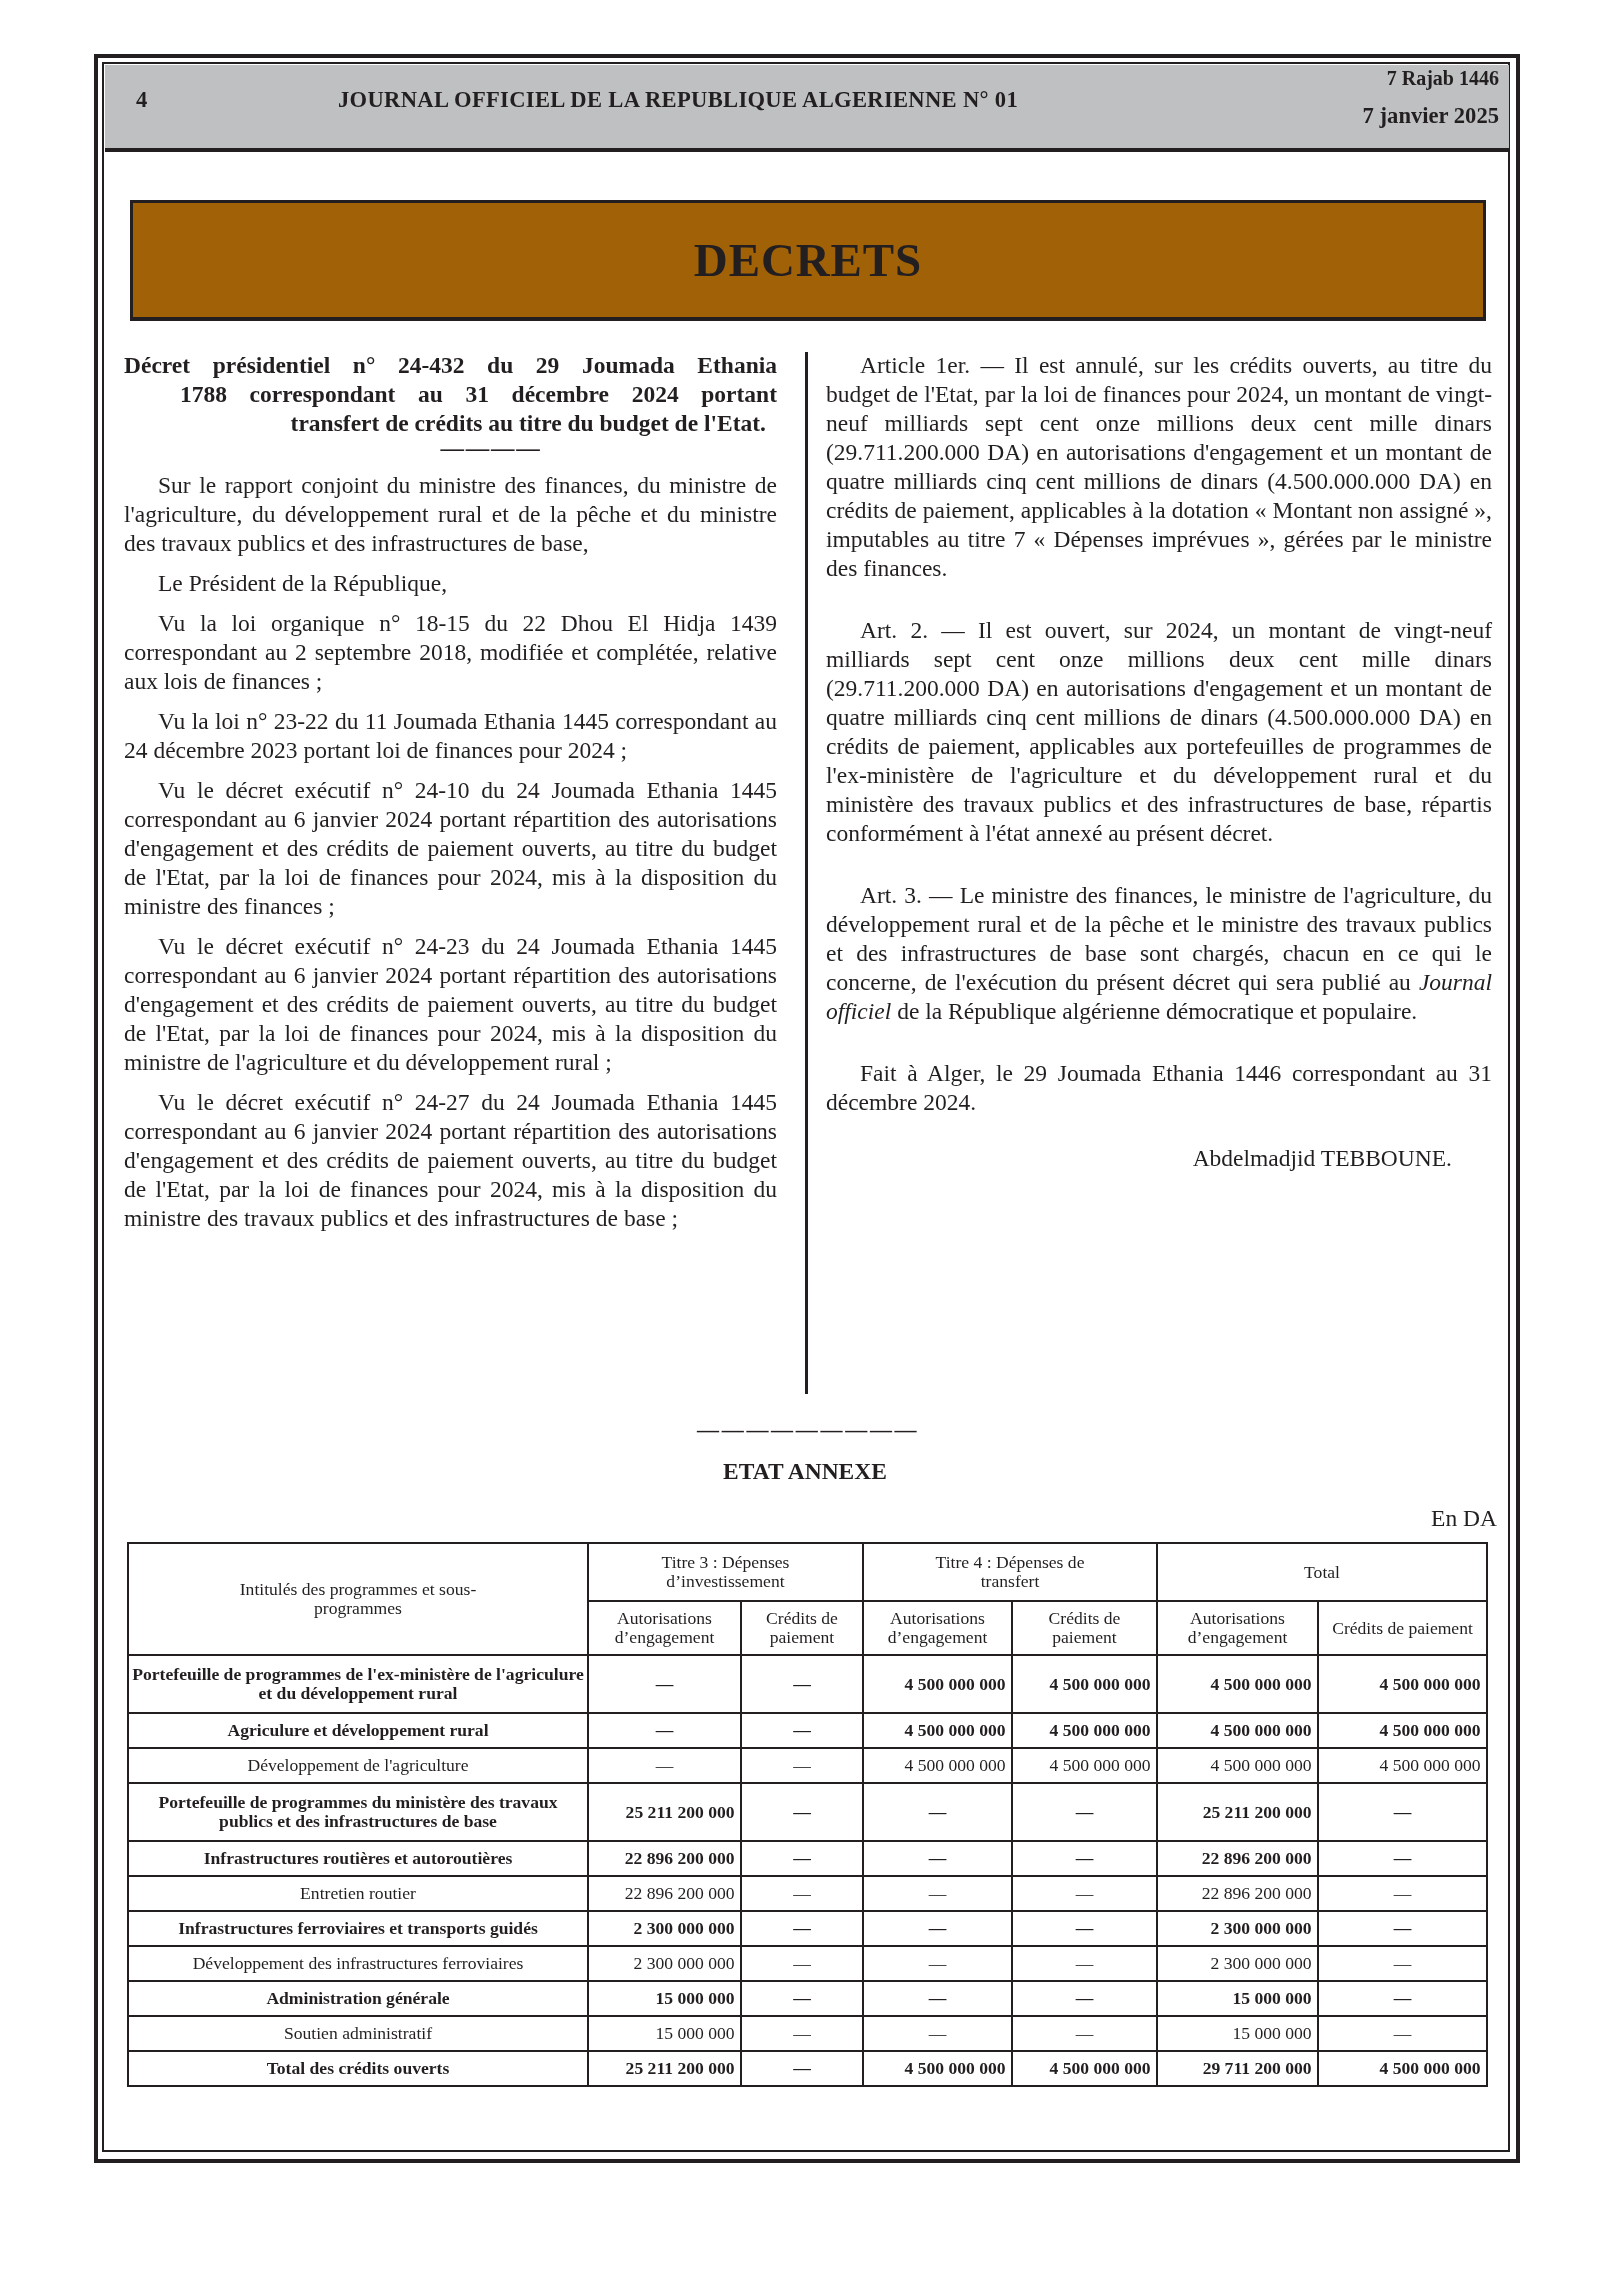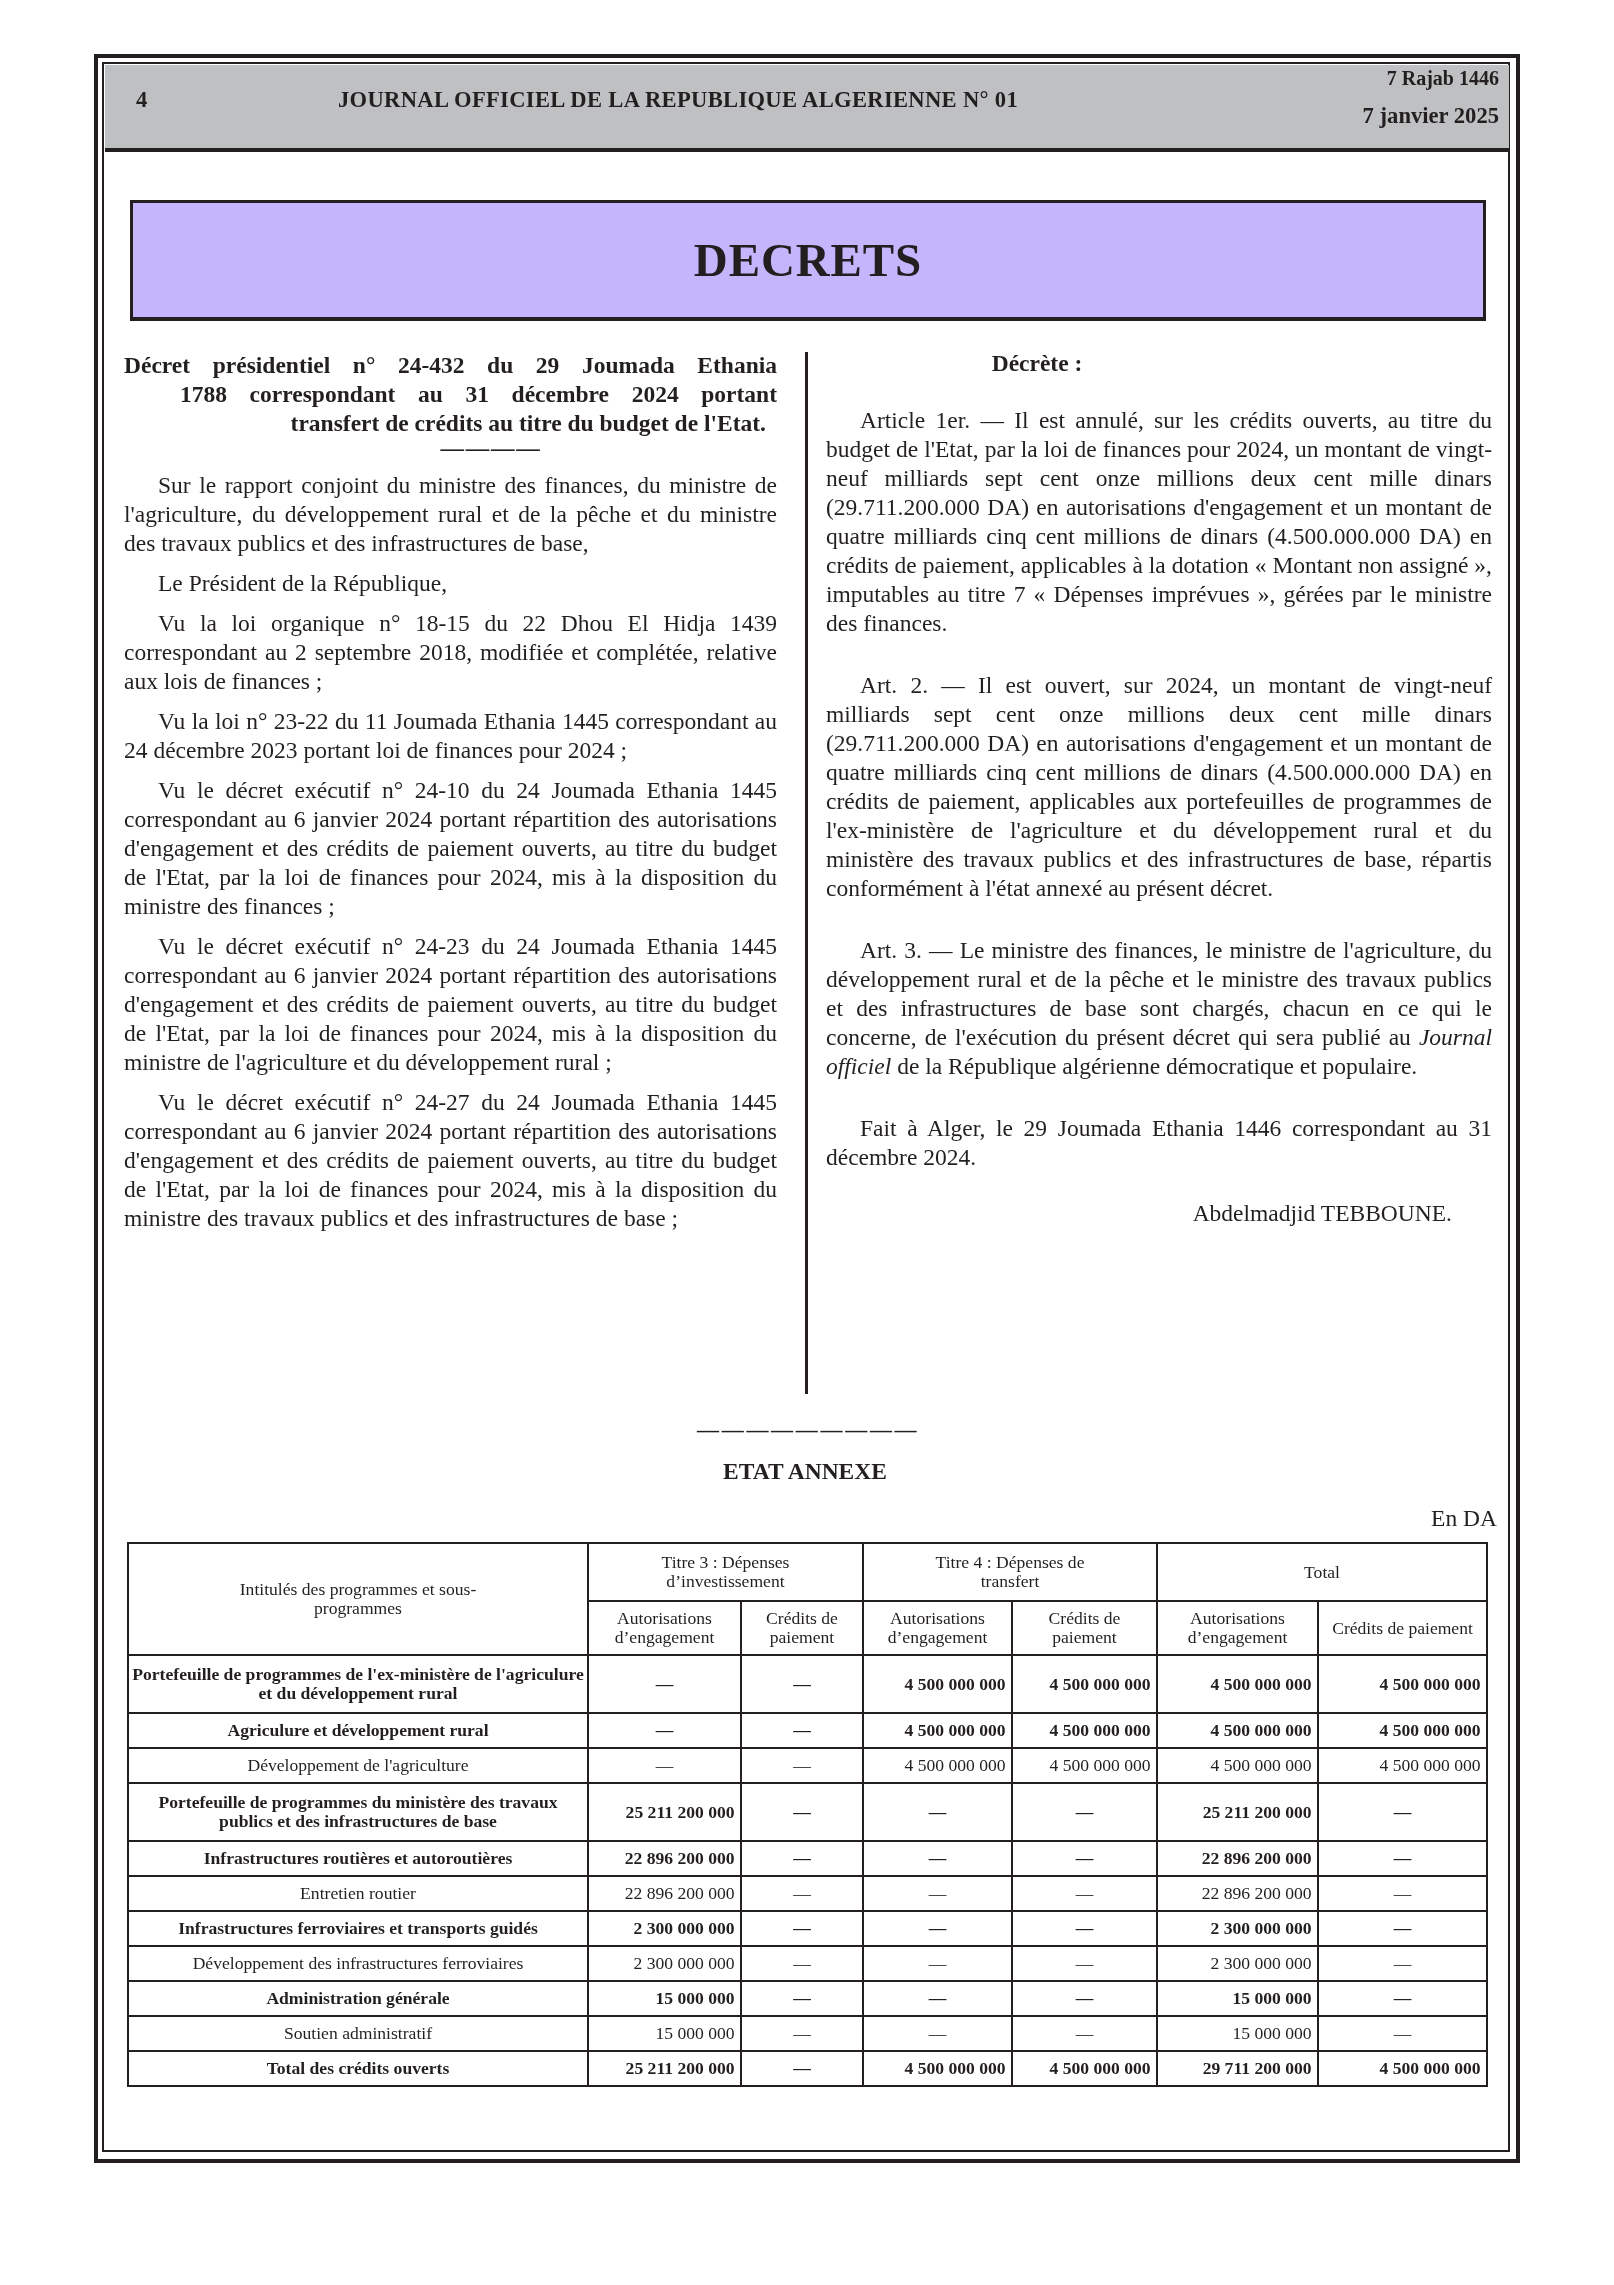--- a/index.html
+++ b/index.html
@@ -10,21 +10,21 @@
   .frame-inner { position:absolute; left:102px; top:62px; width:1404px; height:2086px;
                  border:2.7px solid #231f20; }
   .header-band { position:absolute; left:105px; top:65px; width:1404px; height:83px;
                  background:#bfc0c2; border-bottom:4.5px solid #231f20; }
   .hdr-page { position:absolute; left:136px; top:87px; font-size:22.6px; font-weight:bold; }
   .hdr-title { position:absolute; left:338px; top:87px; font-size:22.6px; font-weight:bold; letter-spacing:0.3px; }
   .hdr-date1 { position:absolute; right:116px; top:67px; font-size:20px; font-weight:bold; text-align:right; }
   .hdr-date2 { position:absolute; right:116px; top:103px; font-size:22.6px; font-weight:bold; text-align:right; }
 
   .decrets-box { position:absolute; left:130px; top:200px; width:1350px; height:114px;
-                 background:#c4b5fd; border:3.6px solid #231f20; border-bottom-width:4.5px;
+                 background:#a16207; border:3.6px solid #231f20; border-bottom-width:4.5px;
                  display:flex; align-items:center; justify-content:center; }
   .decrets-title { font-size:47px; font-weight:bold; letter-spacing:0.9px; }
 
   .col { position:absolute; font-size:23.5px; line-height:29px; text-align:justify; }
   .col-left { left:124px; top:351px; width:653px; }
   .col-right { left:826px; top:351px; width:666px; }
   .divider { position:absolute; left:805px; top:352px; width:2.7px; height:1042px; background:#231f20; }
 
   .heading { font-weight:bold; text-align:justify; text-align-last:right; font-size:23.5px; line-height:29px; }
   .heading .l1 { display:block; text-align:justify; text-align-last:justify; }
@@ -84,21 +84,20 @@
   <p class="para">Sur le rapport conjoint du ministre des finances, du ministre de l'agriculture, du développement rural et de la pêche et du ministre des travaux publics et des infrastructures de base,</p>
   <p class="para">Le Président de la République,</p>
   <p class="para">Vu la loi organique n° 18-15 du 22 Dhou El Hidja 1439 correspondant au 2 septembre 2018, modifiée et complétée, relative aux lois de finances ;</p>
   <p class="para">Vu la loi n° 23-22 du 11 Joumada Ethania 1445 correspondant au 24 décembre 2023 portant loi de finances pour 2024 ;</p>
   <p class="para">Vu le décret exécutif n° 24-10 du 24 Joumada Ethania 1445 correspondant au 6 janvier 2024 portant répartition des autorisations d'engagement et des crédits de paiement ouverts, au titre du budget de l'Etat, par la loi de finances pour 2024, mis à la disposition du ministre des finances ;</p>
   <p class="para">Vu le décret exécutif n° 24-23 du 24 Joumada Ethania 1445 correspondant au 6 janvier 2024 portant répartition des autorisations d'engagement et des crédits de paiement ouverts, au titre du budget de l'Etat, par la loi de finances pour 2024, mis à la disposition du ministre de l'agriculture et du développement rural ;</p>
   <p class="para">Vu le décret exécutif n° 24-27 du 24 Joumada Ethania 1445 correspondant au 6 janvier 2024 portant répartition des autorisations d'engagement et des crédits de paiement ouverts, au titre du budget de l'Etat, par la loi de finances pour 2024, mis à la disposition du ministre des travaux publics et des infrastructures de base ;</p>
 </div>
 
 <div class="col col-right">
-  <div class="decrete">Décrète :</div>
   <p class="para para-gap">Article 1er. — Il est annulé, sur les crédits ouverts, au titre du budget de l'Etat, par la loi de finances pour 2024, un montant de vingt-neuf milliards sept cent onze millions deux cent mille dinars (29.711.200.000 DA) en autorisations d'engagement et un montant de quatre milliards cinq cent millions de dinars (4.500.000.000 DA) en crédits de paiement, applicables à la dotation « Montant non assigné », imputables au titre 7 « Dépenses imprévues », gérées par le ministre des finances.</p>
   <p class="para para-gap">Art. 2. — Il est ouvert, sur 2024, un montant de vingt-neuf milliards sept cent onze millions deux cent mille dinars (29.711.200.000 DA) en autorisations d'engagement et un montant de quatre milliards cinq cent millions de dinars (4.500.000.000 DA) en crédits de paiement, applicables aux portefeuilles de programmes de l'ex-ministère de l'agriculture et du développement rural et du ministère des travaux publics et des infrastructures de base, répartis conformément à l'état annexé au présent décret.</p>
   <p class="para para-gap"><span>Art. 3. — Le ministre des finances, le ministre de l'agriculture, du développement rural et de la pêche et le ministre des travaux publics et des infrastructures de base sont chargés, chacun en ce qui le concerne, de l'exécution du présent décret qui sera publié au </span><span class="italic">Journal officiel</span><span> de la République algérienne démocratique et populaire.</span></p>
   <p class="para">Fait à Alger, le 29 Joumada Ethania 1446 correspondant au 31 décembre 2024.</p>
   <div class="signature">Abdelmadjid TEBBOUNE.</div>
 </div>
 
 <div class="annex-dashes">—————————</div>
 <div class="annex-title">ETAT ANNEXE</div>
 <div class="en-da">En DA</div>

